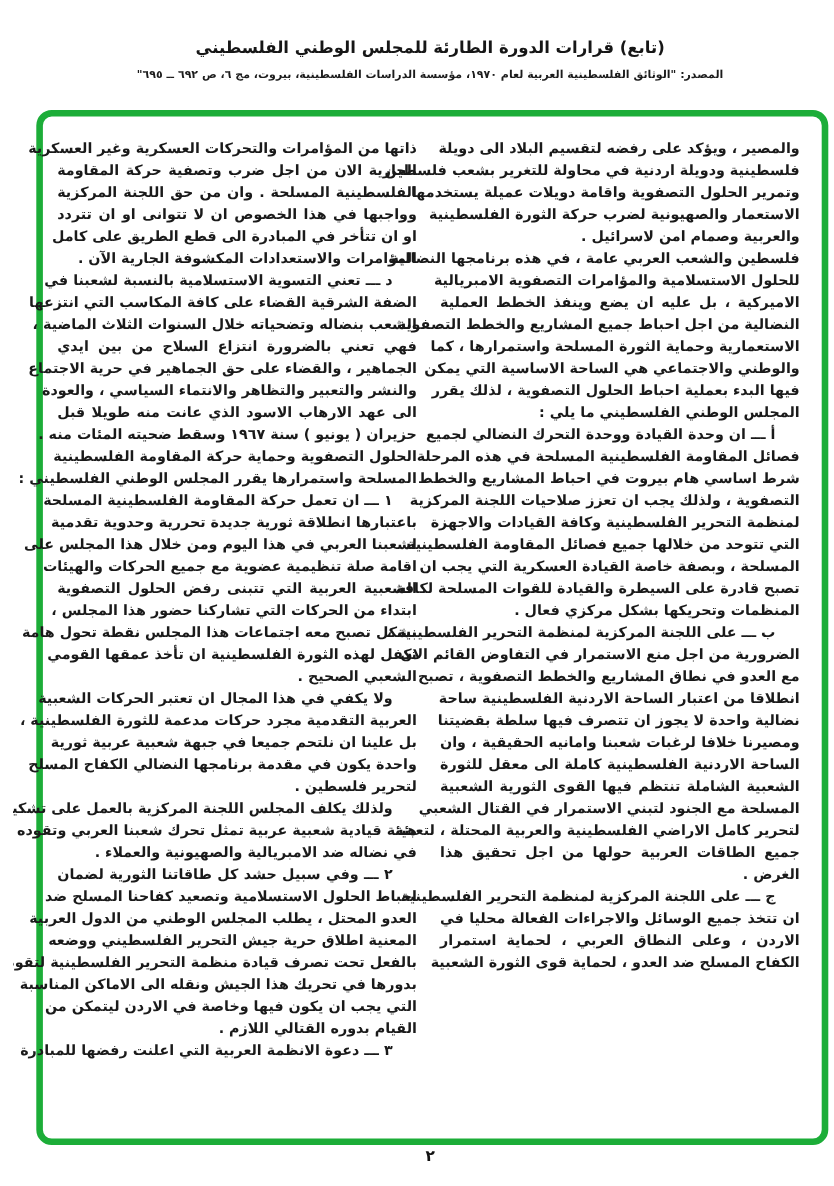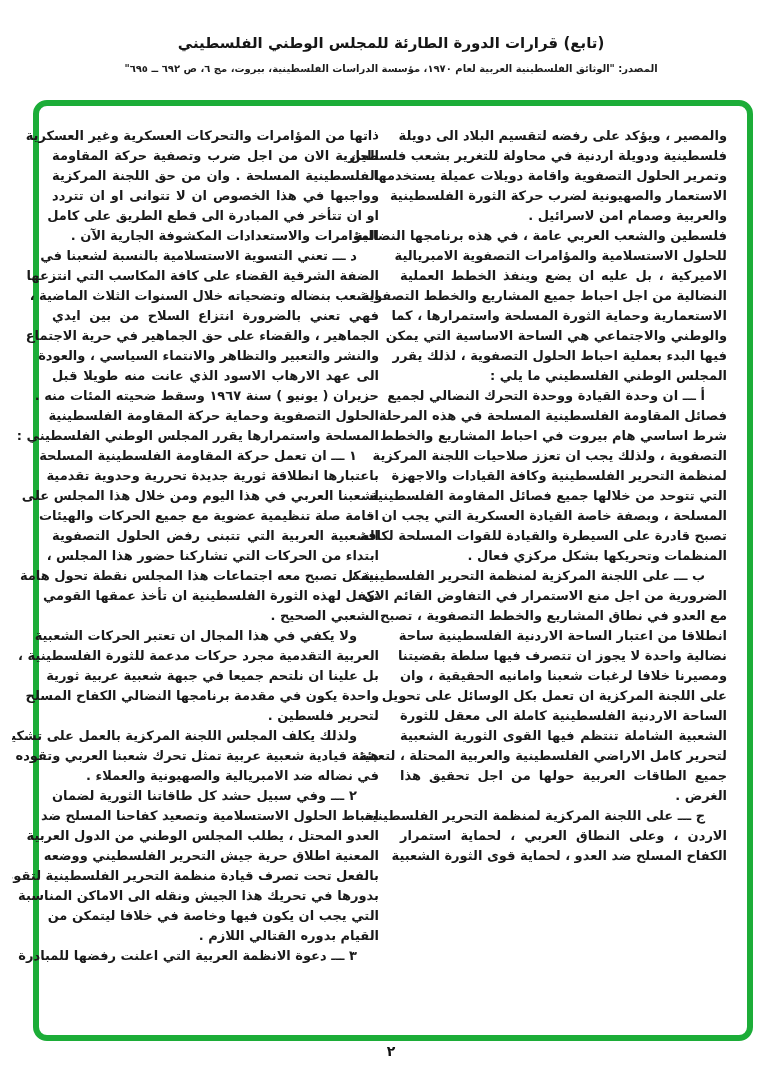--- a/index.html
+++ b/index.html
@@ -114,27 +114,28 @@
         <div class="line">التي تتوحد من خلالها جميع فصائل المقاومة الفلسطينية</div>
         <div class="line">المسلحة ، وبصفة خاصة القيادة العسكرية التي يجب ان</div>
         <div class="line">تصبح قادرة على السيطرة والقيادة للقوات المسلحة لكافة</div>
         <div class="line p-end">المنظمات وتحريكها بشكل مركزي فعال .</div>
         <div class="line p-start">ب ـــ على اللجنة المركزية لمنظمة التحرير الفلسطينية ،</div>
         <div class="line">الضرورية من اجل منع الاستمرار في التفاوض القائم الان</div>
         <div class="line">مع العدو في نطاق المشاريع والخطط التصفوية ، تصبح</div>
         <div class="line">انطلاقا من اعتبار الساحة الاردنية الفلسطينية ساحة</div>
         <div class="line">نضالية واحدة لا يجوز ان تتصرف فيها سلطة بقضيتنا</div>
         <div class="line">ومصيرنا خلافا لرغبات شعبنا وامانيه الحقيقية ، وان</div>
-        <div class="line">على اللجنة المركزية ان تعمل بكل الوسائل على تحويل</div>
         <div class="line">الساحة الاردنية الفلسطينية كاملة الى معقل للثورة</div>
         <div class="line">الشعبية الشاملة تنتظم فيها القوى الثورية الشعبية</div>
+        <div class="line">المسلحة مع الجنود لتبني الاستمرار في القتال الشعبي</div>
         <div class="line">لتحرير كامل الاراضي الفلسطينية والعربية المحتلة ، لتعبئة</div>
         <div class="line">جميع الطاقات العربية حولها من اجل تحقيق هذا</div>
         <div class="line p-end">الغرض .</div>
         <div class="line p-start">ج ـــ على اللجنة المركزية لمنظمة التحرير الفلسطينية</div>
+        <div class="line">ان تتخذ جميع الوسائل والاجراءات الفعالة محليا في</div>
         <div class="line">الاردن ، وعلى النطاق العربي ، لحماية استمرار</div>
         <div class="line">الكفاح المسلح ضد العدو ، لحماية قوى الثورة الشعبية</div>
       </div>
     <div class="col col-second">
         <div class="line">ذاتها من المؤامرات والتحركات العسكرية وغير العسكرية</div>
         <div class="line">الجارية الان من اجل ضرب وتصفية حركة المقاومة</div>
         <div class="line">الفلسطينية المسلحة . وان من حق اللجنة المركزية</div>
         <div class="line">وواجبها في هذا الخصوص ان لا تتوانى او ان تتردد</div>
         <div class="line">او ان تتأخر في المبادرة الى قطع الطريق على كامل</div>
         <div class="line p-end">المؤامرات والاستعدادات المكشوفة الجارية الآن .</div>
@@ -164,21 +165,21 @@
         <div class="line p-end">لتحرير فلسطين .</div>
         <div class="line p-start">ولذلك يكلف المجلس اللجنة المركزية بالعمل على تشكيل</div>
         <div class="line">هيئة قيادية شعبية عربية تمثل تحرك شعبنا العربي وتقوده</div>
         <div class="line p-end">في نضاله ضد الامبريالية والصهيونية والعملاء .</div>
         <div class="line p-start">٢ ـــ وفي سبيل حشد كل طاقاتنا الثورية لضمان</div>
         <div class="line">احباط الحلول الاستسلامية وتصعيد كفاحنا المسلح ضد</div>
         <div class="line">العدو المحتل ، يطلب المجلس الوطني من الدول العربية</div>
         <div class="line">المعنية اطلاق حرية جيش التحرير الفلسطيني ووضعه</div>
         <div class="line">بالفعل تحت تصرف قيادة منظمة التحرير الفلسطينية لتقوم</div>
         <div class="line">بدورها في تحريك هذا الجيش ونقله الى الاماكن المناسبة</div>
-        <div class="line">التي يجب ان يكون فيها وخاصة في خلافا ليتمكن من</div>
+        <div class="line">التي يجب ان يكون فيها وخاصة في الاردن ليتمكن من</div>
         <div class="line p-end">القيام بدوره القتالي اللازم .</div>
         <div class="line p-start">٣ ـــ دعوة الانظمة العربية التي اعلنت رفضها للمبادرة</div>
       </div>
   </div>
 
   <div class="page-number">٢</div>
 
 </div>
 
 </body></html>

